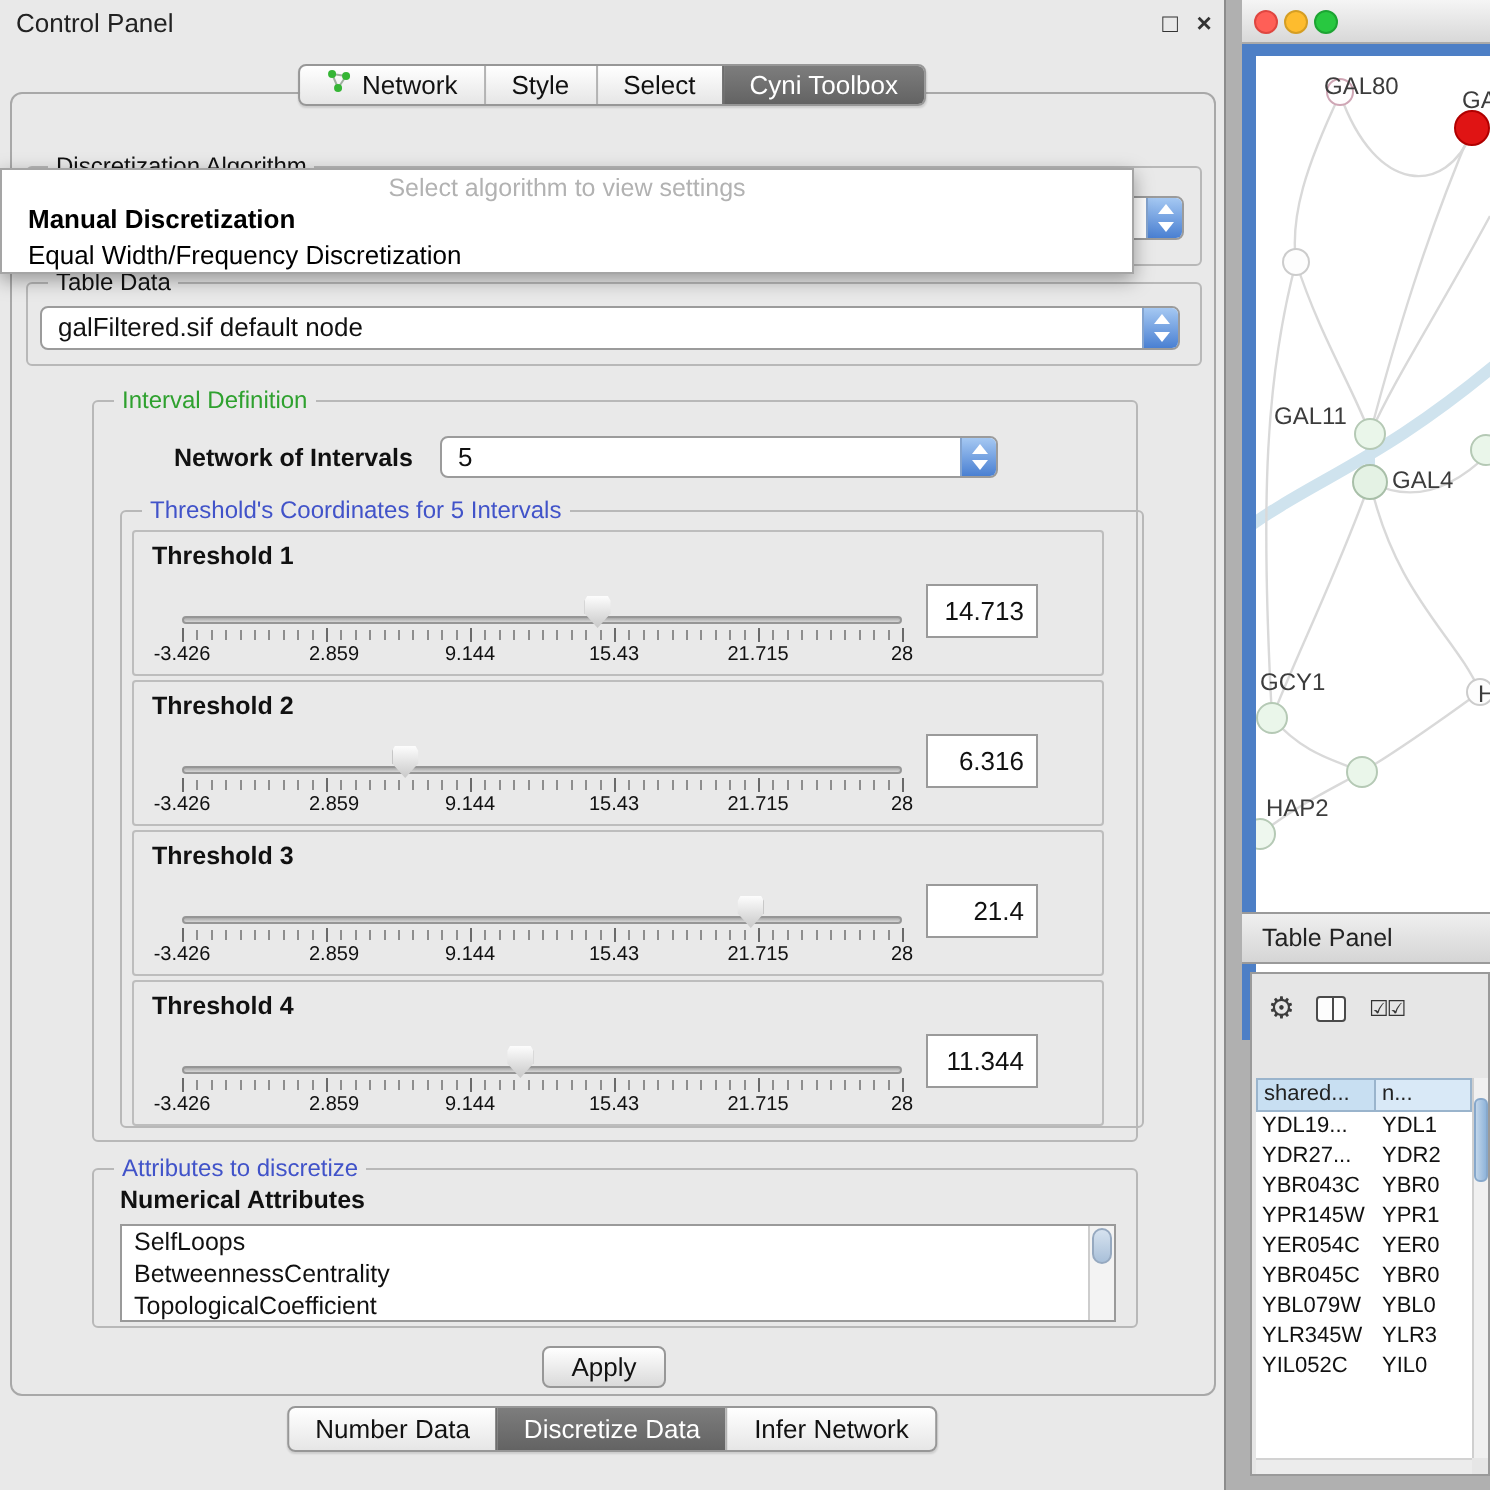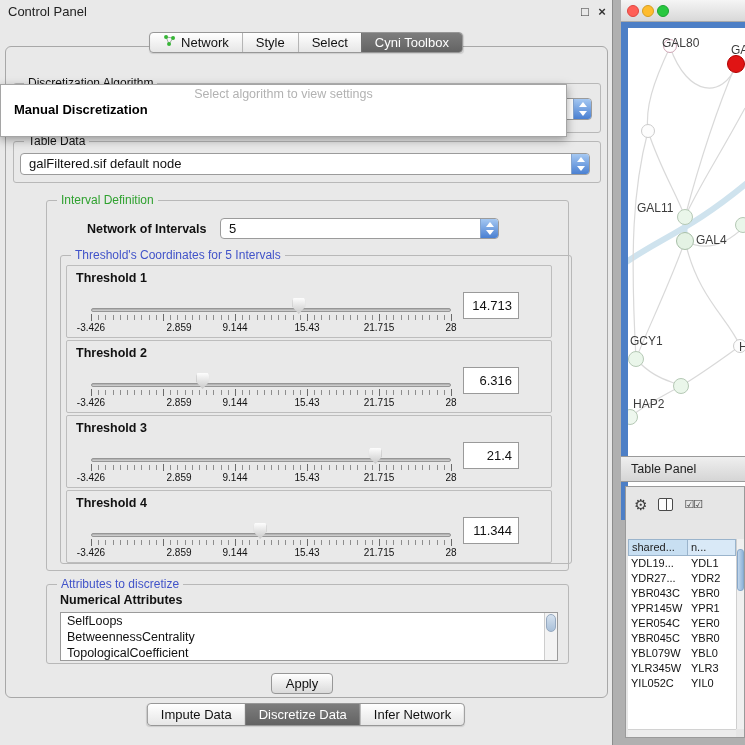--- a/index.html
+++ b/index.html
@@ -49,21 +49,21 @@
   .thr-host { position:absolute; left:5px; top:9px; width:486px; }
   .tpanel { position:relative; height:73px; margin-bottom:2px; border:1px solid #bdbdbd; border-radius:2px; background:#e9e9e9; }
   .tlabel { position:absolute; left:9px; top:5px; font-size:12.5px; font-weight:bold; color:#111; }
   .track { position:absolute; left:24px; top:42px; width:360px; height:4px; background:linear-gradient(#a9a9a9,#d6d6d6); border:1px solid #969696; border-radius:2px; }
   .tz { position:absolute; left:24px; top:0; width:360px; height:100%; }
   .thumb { position:absolute; top:32px; width:13px; height:16px; transform:translateX(-50%); background:linear-gradient(#fdfdfd,#c9c9c9); clip-path:polygon(10% 0,90% 0,100% 15%,100% 55%,50% 100%,0 55%,0 15%); filter:drop-shadow(0 1px 1px rgba(0,0,0,.45)); z-index:3; }
   .ticks { position:absolute; left:24px; top:49px; width:361px; height:5px; background:repeating-linear-gradient(to right,#8d8d8d 0 1px,transparent 1px 7.2px); }
   .mj { position:absolute; top:48px; width:1px; height:7px; background:#6a6a6a; }
   .mj0{left:24px}.mj1{left:96px}.mj2{left:168px}.mj3{left:240px}.mj4{left:312px}.mj5{left:384px}
   .tl { position:absolute; top:56px; transform:translateX(-50%); font-size:10px; color:#111; white-space:nowrap; }
-  .tl0{left:24px}.tl1{left:112px}.tl2{left:168px}.tl3{left:240px}.tl4{left:312px}.tl5{left:384px}
+  .tl0{left:24px}.tl1{left:100px}.tl2{left:168px}.tl3{left:240px}.tl4{left:312px}.tl5{left:384px}
   .vbox { position:absolute; left:396px; top:26px; width:56px; height:27px; background:#fff; border:1px solid #9a9a9a; font-size:13px; line-height:25px; text-align:right; padding-right:6px; color:#111; }
 
   
   .listbox { position:absolute; background:#fff; border:1px solid #9a9a9a; overflow:hidden; }
   .li { font-size:12.5px; line-height:16px; padding-left:6px; color:#111; white-space:nowrap; }
   .lsb { position:absolute; right:0; top:0; bottom:0; width:13px; background:#f3f3f3; border-left:1px solid #cdcdcd; }
   .lsb .lth { position:absolute; left:1px; right:1px; top:1px; height:18px; background:linear-gradient(#d6e2ef,#a9c0d9); border:1px solid #96a9c0; border-radius:5px; }
 
   .btn-apply { position:absolute; left:265px; top:626px; width:62px; height:21px; font-size:13px; text-align:center; line-height:19px; color:#111; background:linear-gradient(#ffffff,#dadada); border:1px solid #979797; border-radius:4px; }
   .bold-lab { position:absolute; font-size:12.5px; font-weight:bold; color:#111; }
@@ -286,25 +286,26 @@
             </div>
         </div>
       </div>
 
       <div class="btn-apply">Apply</div>
     </div>
 
     <div class="dd-overlay">
       <div class="dd-ph">Select algorithm to view settings</div>
       <div class="dd-opt1">Manual Discretization</div>
+      <div class="dd-opt2">Equal Width/Frequency Discretization</div>
     </div>
 
     <div class="seg bottom-tabs">
       <div class="s">
-          <span>Impute Data</span>
+          <span>Number Data</span>
         </div>
       <div class="s sel">
           <span>Discretize Data</span>
         </div>
       <div class="s">
           <span>Infer Network</span>
         </div>
     </div>
   </div>
 

